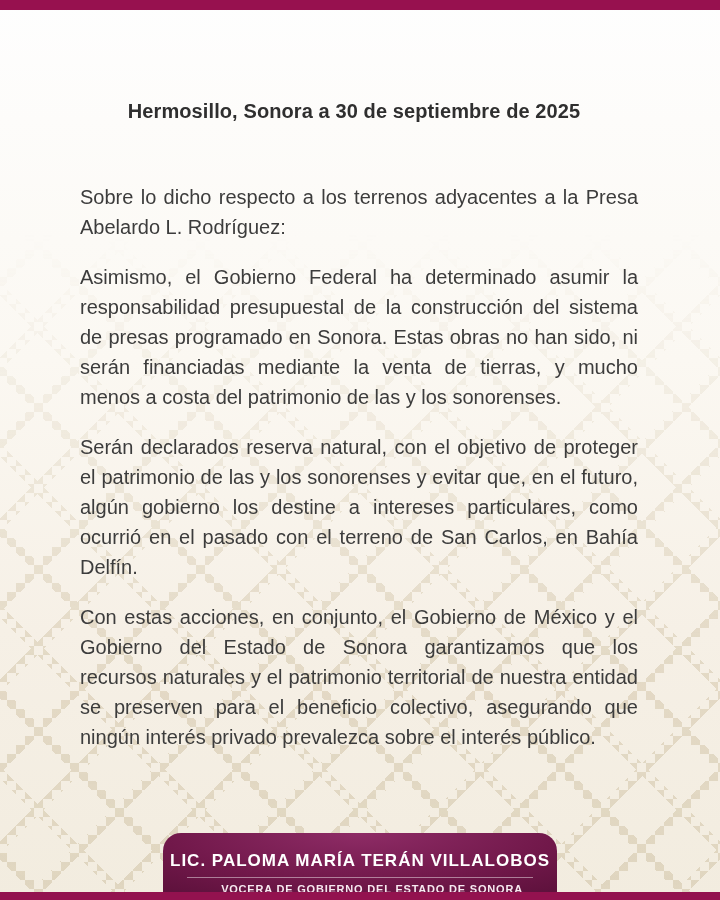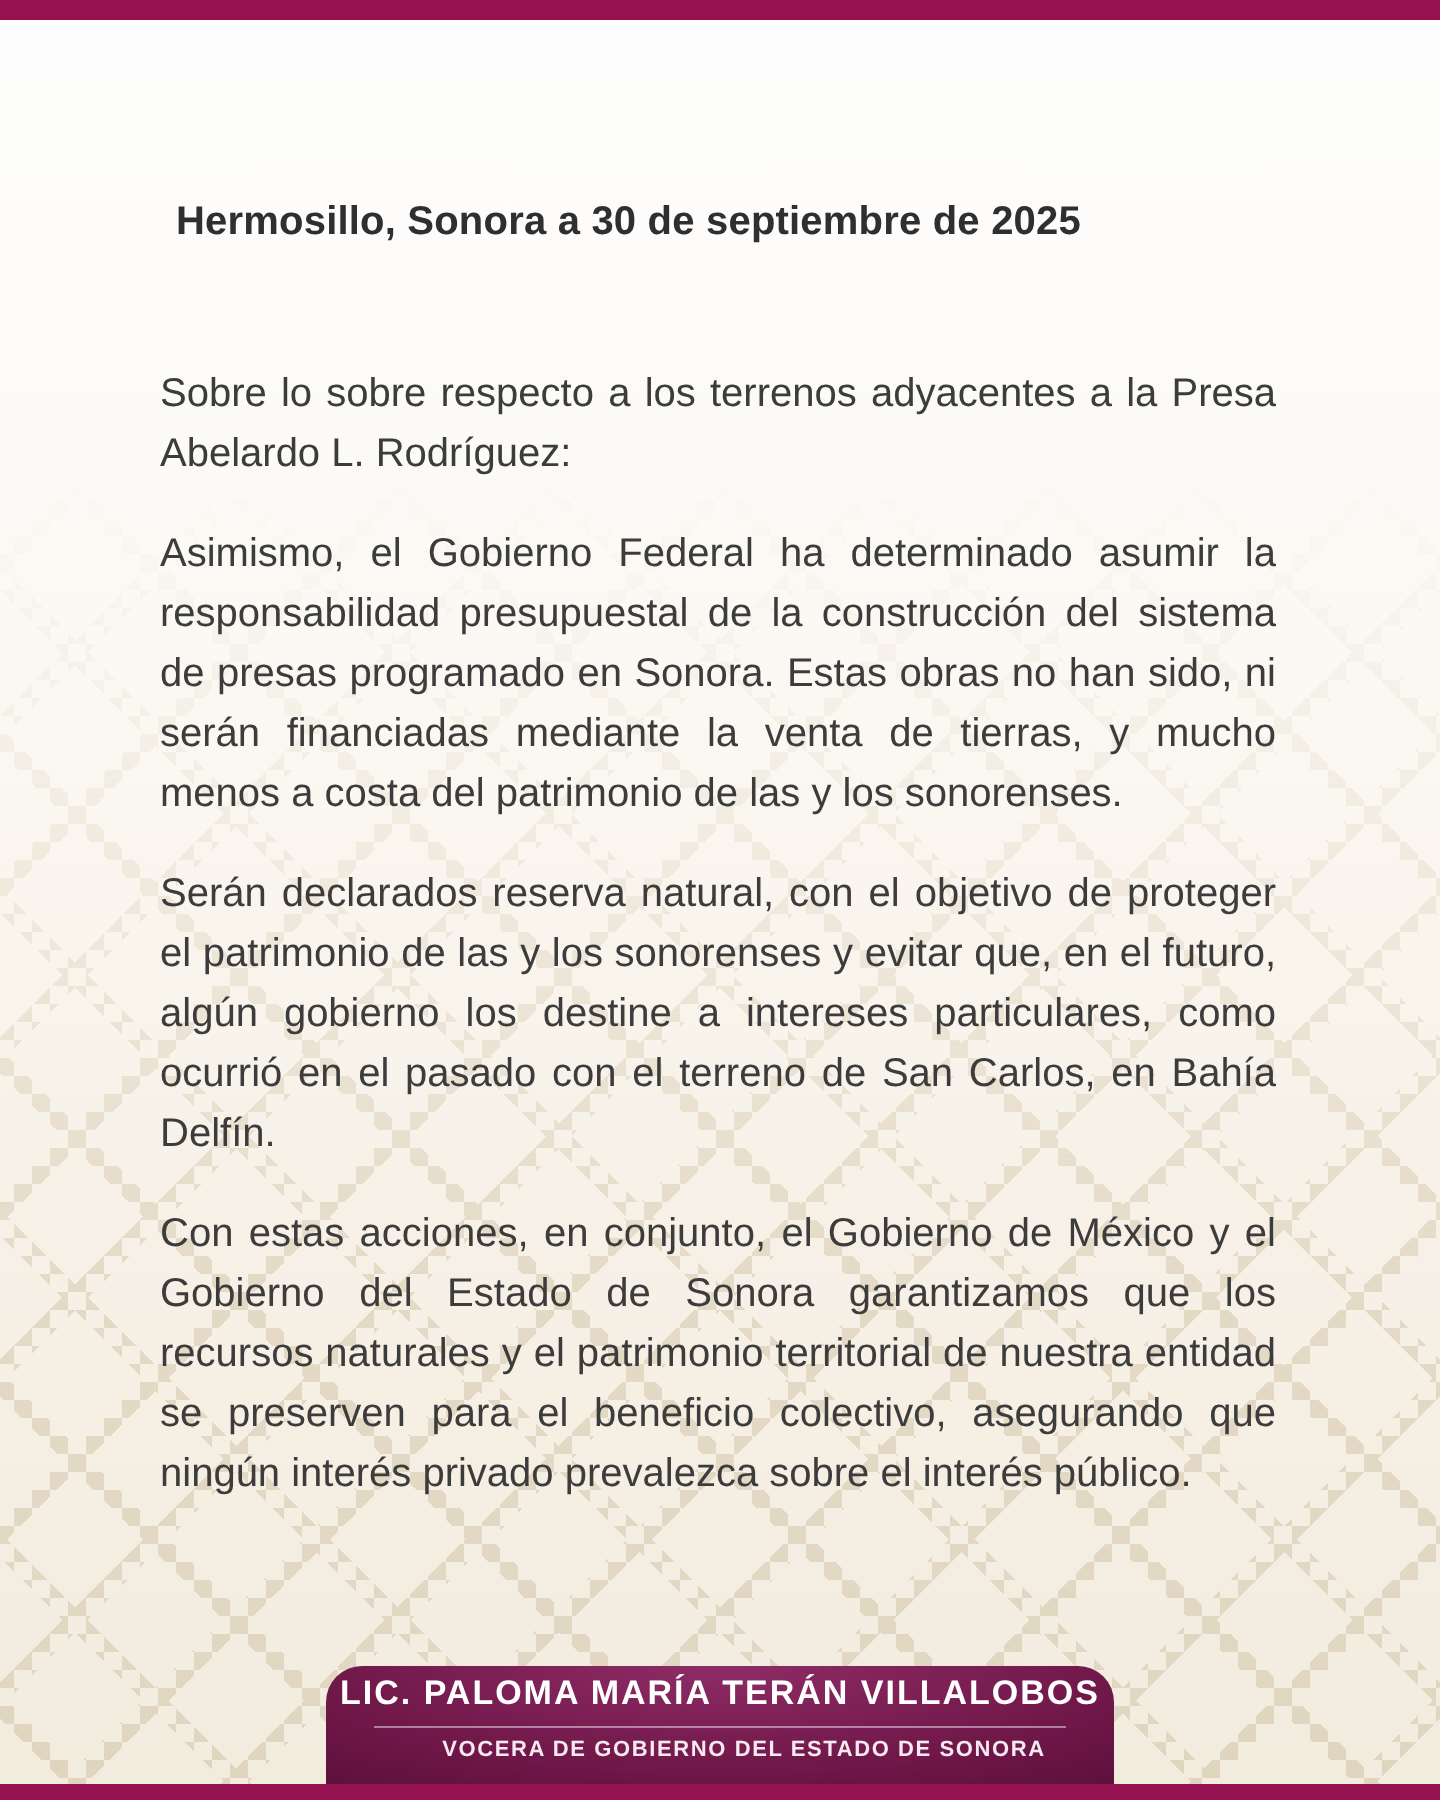--- a/index.html
+++ b/index.html
@@ -23,40 +23,40 @@
     background:conic-gradient(rgba(205,191,160,.5) 90deg,transparent 90deg 180deg,rgba(205,191,160,.5) 180deg 270deg,transparent 270deg);
     background-size:18px 18px;
     -webkit-mask-image:repeating-linear-gradient(45deg,#000 0 9px,transparent 9px 57px),repeating-linear-gradient(-45deg,#000 0 9px,transparent 9px 57px);
     mask-image:repeating-linear-gradient(45deg,#000 0 9px,transparent 9px 57px),repeating-linear-gradient(-45deg,#000 0 9px,transparent 9px 57px);
   }
   
   .top-bar{position:absolute;top:0;left:0;width:720px;height:10px;background:#97114f;}
   .bottom-bar{position:absolute;bottom:0;left:0;width:720px;height:8px;background:#93124f;}
   
   .date-line{
-    position:absolute;top:100px;left:88px;width:558px;
-    text-align:left;font-size:20px;font-weight:bold;color:#2f2f2f;
+    position:absolute;top:100px;left:75px;width:558px;
+    text-align:center;font-size:20px;font-weight:bold;color:#2f2f2f;
     letter-spacing:0.1px;
   }
   
   .body-text{
     position:absolute;top:182px;left:80px;width:558px;
     font-size:20px;line-height:30px;color:#3c3c3c;
     text-align:justify;
   }
   .body-text p{margin:0 0 20px 0;}
   
   .footer-banner{
     position:absolute;left:163px;top:833px;width:394px;height:59px;
     border-radius:18px 18px 0 0;
     background:radial-gradient(95% 160% at 50% 0%,#8e2c66 0%,#71184a 52%,#510d33 100%);
     text-align:center;color:#ffffff;
   }
   .footer-name{
-    padding-top:4px;font-size:17px;font-weight:bold;letter-spacing:1px;
+    padding-top:18px;font-size:17px;font-weight:bold;letter-spacing:1px;
     white-space:nowrap;
   }
   .footer-divider{
     border:0;border-top:1px solid rgba(255,255,255,.45);
     margin:6px 24px 0 24px;
   }
   .footer-title{
     margin-top:5px;font-size:11px;font-weight:bold;letter-spacing:0.8px;
     color:#f7e9f0;white-space:nowrap;margin-left:24px;
   }
@@ -68,21 +68,21 @@
 
   <div class="pattern-wrap">
     <div class="pattern"></div>
   </div>
 
   <div class="top-bar"></div>
 
   <div class="date-line">Hermosillo, Sonora a 30 de septiembre de 2025</div>
 
   <div class="body-text">
-    <p>Sobre lo sobre respecto a los terrenos adyacentes a la Presa Abelardo L. Rodríguez:</p>
+    <p>Sobre lo dicho respecto a los terrenos adyacentes a la Presa Abelardo L. Rodríguez:</p>
     <p>Asimismo, el Gobierno Federal ha determinado asumir la responsabilidad presupuestal de la construcción del sistema de presas programado en Sonora. Estas obras no han sido, ni serán financiadas mediante la venta de tierras, y mucho menos a costa del patrimonio de las y los sonorenses.</p>
     <p>Serán declarados reserva natural, con el objetivo de proteger el patrimonio de las y los sonorenses y evitar que, en el futuro, algún gobierno los destine a intereses particulares, como ocurrió en el pasado con el terreno de San Carlos, en Bahía Delfín.</p>
     <p>Con estas acciones, en conjunto, el Gobierno de México y el Gobierno del Estado de Sonora garantizamos que los recursos naturales y el patrimonio territorial de nuestra entidad se preserven para el beneficio colectivo, asegurando que ningún interés privado prevalezca sobre el interés público.</p>
   </div>
 
   <div class="footer-banner">
     <div class="footer-name">LIC. PALOMA MARÍA TERÁN VILLALOBOS</div>
     <hr class="footer-divider">
     <div class="footer-title">VOCERA DE GOBIERNO DEL ESTADO DE SONORA</div>
   </div>

